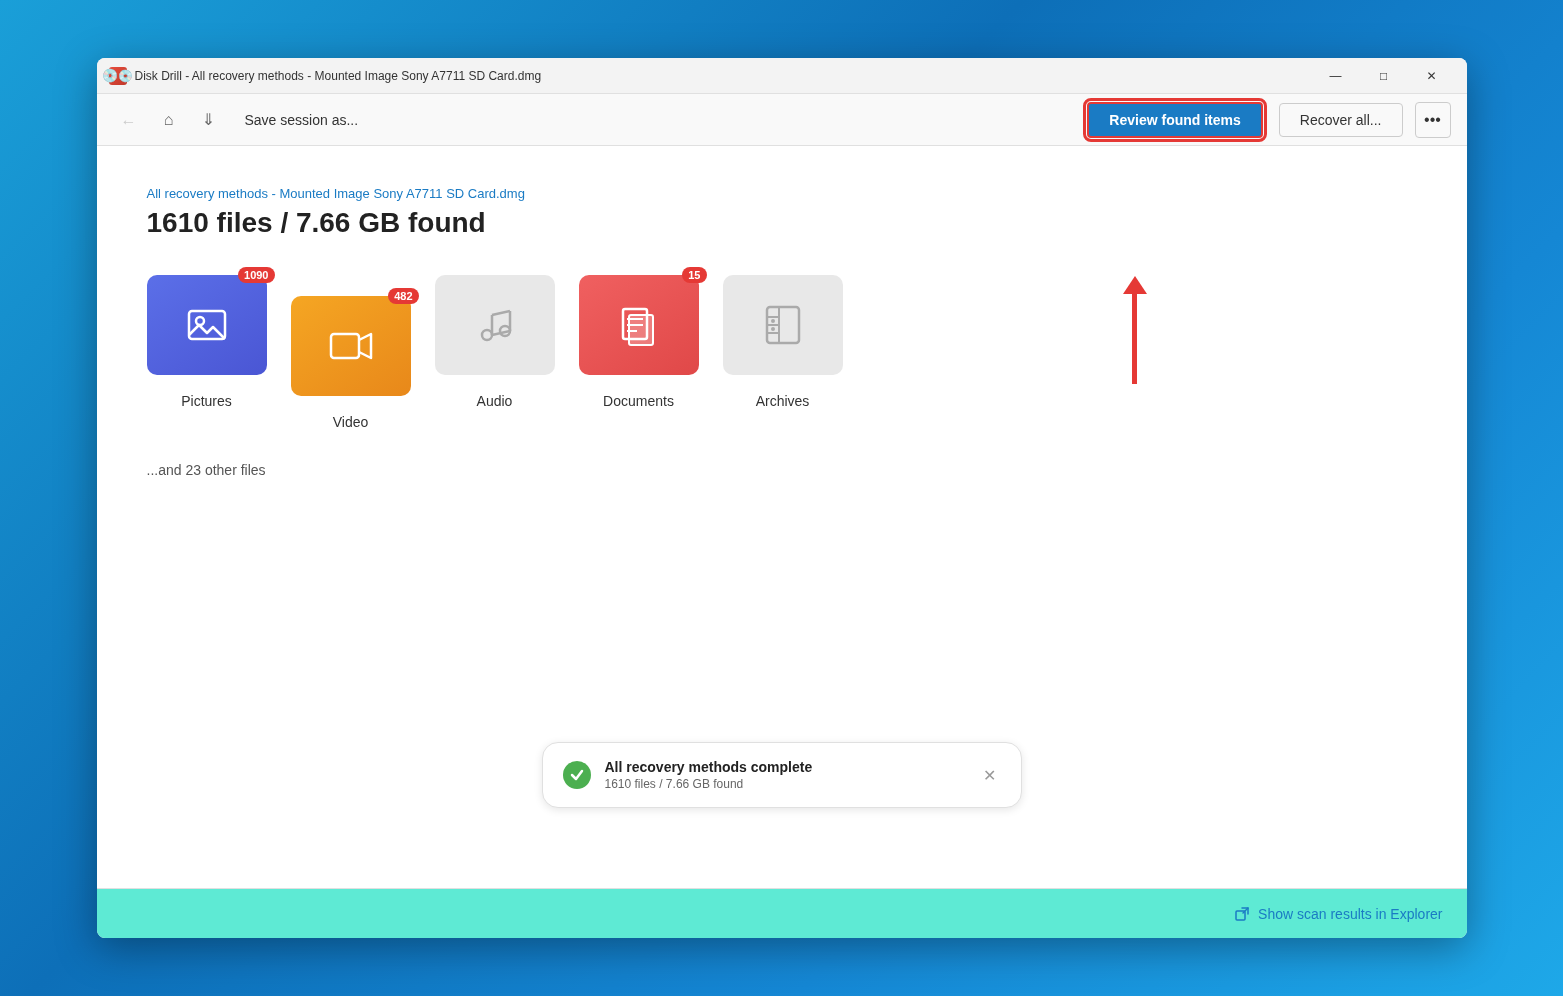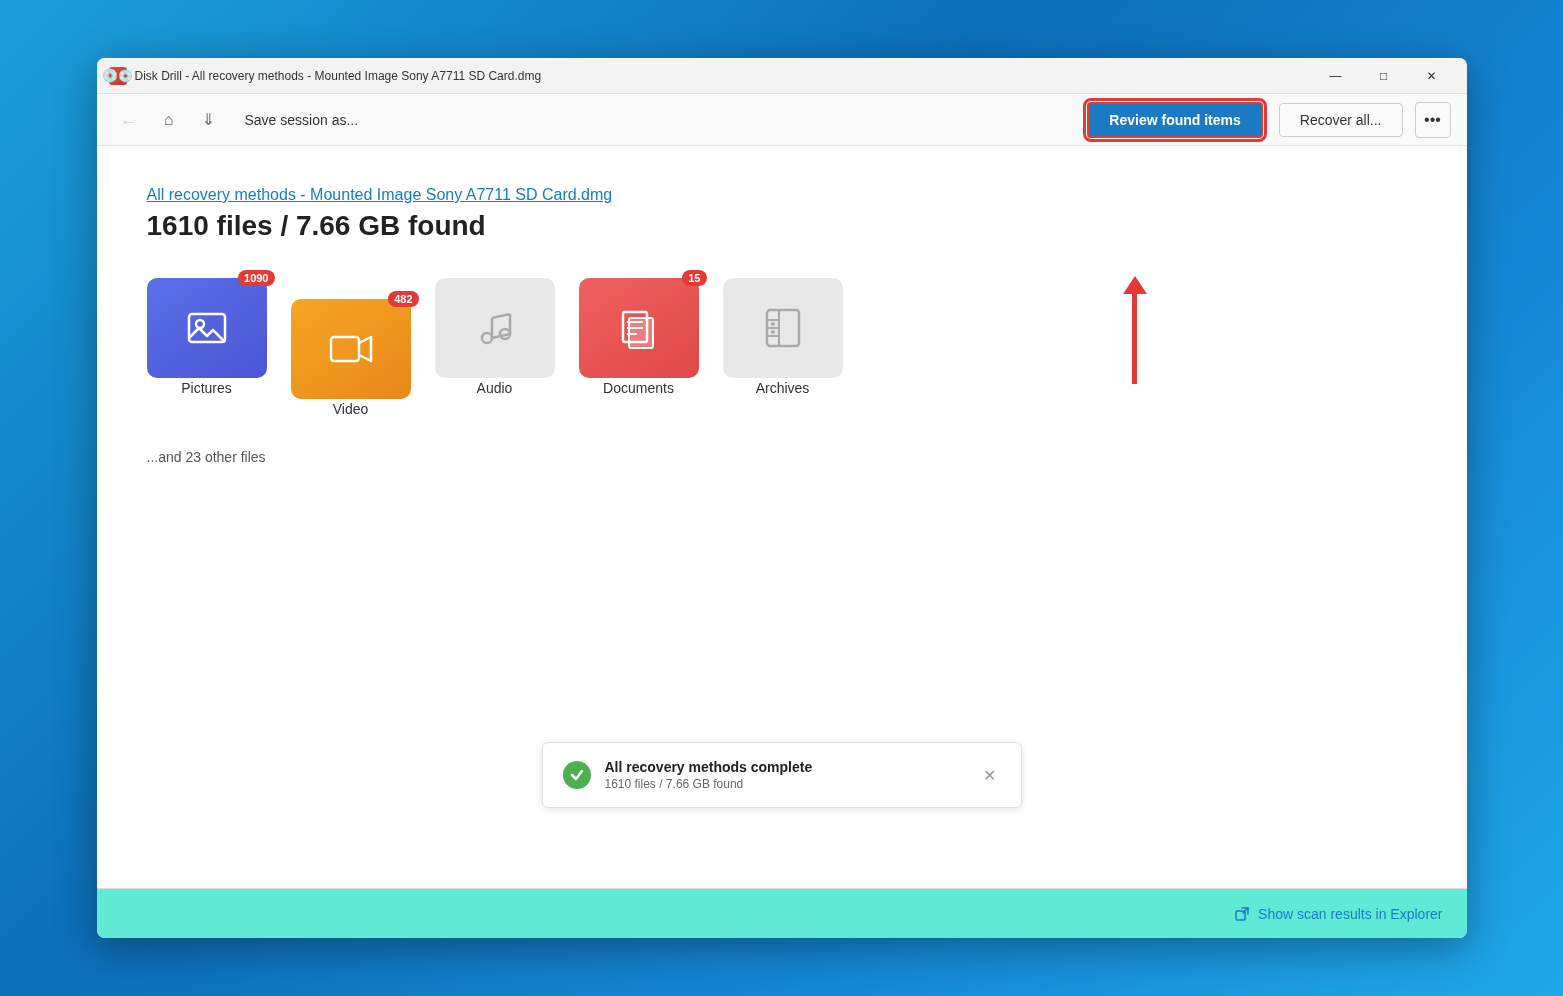--- a/index.html
+++ b/index.html
@@ -167,45 +167,44 @@
     
     .main {
       flex: 1;
       background: white;
       padding: 40px 50px;
       position: relative;
       overflow: hidden;
     }
 
     .subtitle {
-      font-size: 16px;
+      font-size: 13px;
       color: #1a7bc4;
       margin-bottom: 6px;
-      text-decoration: underline;
     }
 
     .heading {
       font-size: 28px;
       font-weight: 600;
       color: #222;
       margin-bottom: 36px;
     }
 
     
     .categories {
       display: flex;
       gap: 24px;
       margin-bottom: 32px;
     }
 
     .category-card {
       display: flex;
       flex-direction: column;
       align-items: center;
-      gap: 2px;
+      gap: 18px;
       cursor: pointer;
     }
 
     .card-icon-wrap {
       position: relative;
       width: 120px;
       height: 100px;
       border-radius: 10px;
       display: flex;
       align-items: center;
@@ -266,21 +265,21 @@
 
     
     .notification {
       position: absolute;
       bottom: 80px;
       left: 50%;
       transform: translateX(-50%);
       width: 480px;
       background: white;
       border: 1px solid #e0e0e0;
-      border-radius: 6px;
+      border-radius: 16px;
       padding: 16px 20px;
       display: flex;
       align-items: center;
       gap: 14px;
       box-shadow: 0 2px 8px rgba(0,0,0,0.1);
     }
 
     .notif-check {
       width: 28px;
       height: 28px;

